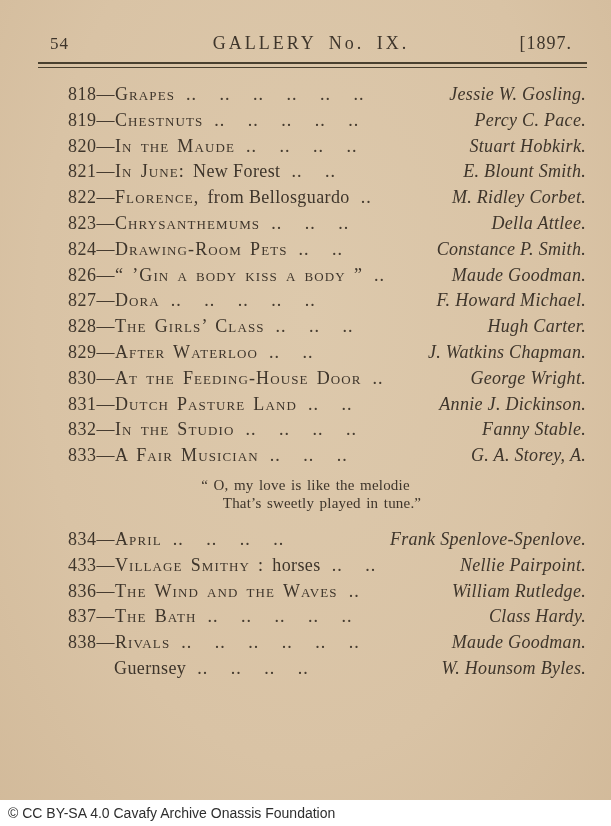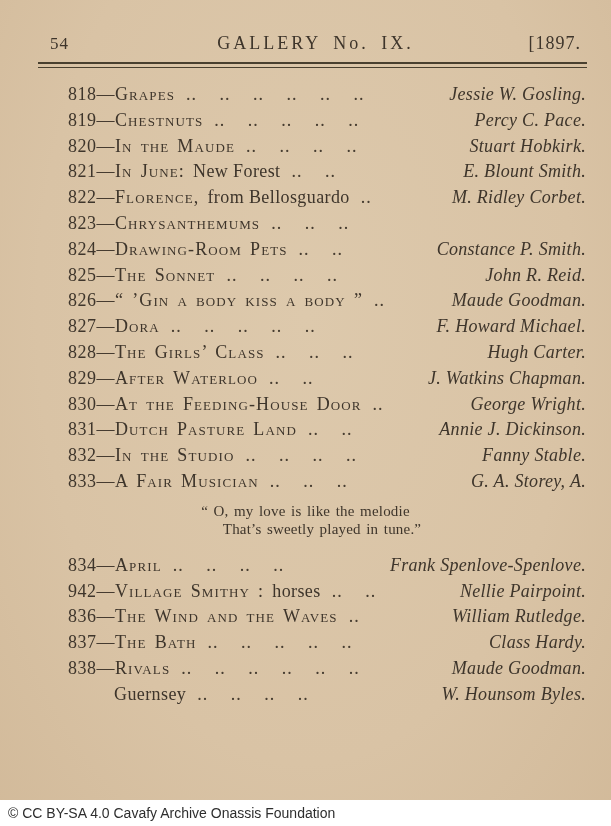--- a/index.html
+++ b/index.html
@@ -5,21 +5,21 @@
   html,body { margin:0; padding:0; background:#e8e8e8; }
   .page {
     position:relative; width:611px; height:826px; overflow:hidden;
     background: radial-gradient(ellipse at 50% 38%, #ddc9ac 0%, #d9c3a5 62%, #d2ba9a 100%);
     font-family:"Liberation Serif", serif;
     color:#3e352b;
   }
   
   .page-header {
     display:grid; grid-template-columns:1fr auto 1fr; align-items:baseline;
-    padding:33px 30px 0 50px;
+    padding:33px 39px 0 50px;
     font-size:18px;
   }
   .page-num { justify-self:start; font-size:17px; letter-spacing:1px; }
   .gallery-title { justify-self:center; letter-spacing:3px; word-spacing:5px; }
   .year-label { justify-self:end; letter-spacing:1px; }
   .rule {
     margin:8px 24px 0 38px; height:3px;
     border-top:2px solid #49402f;
     border-bottom:1px solid #49402f;
   }
@@ -86,30 +86,26 @@
         <span class="artist">E. Blount Smith.</span>
       </div>
       <div class="entry">
         <span class="num">822—</span>
         <span class="title"><span class="sc">Florence, </span><span class="plain">from Bellosguardo</span><span class="dots">..</span></span>
         <span class="artist">M. Ridley Corbet.</span>
       </div>
       <div class="entry">
         <span class="num">823—</span>
         <span class="title"><span class="sc">Chrysanthemums</span><span class="plain"></span><span class="dots">.. .. ..</span></span>
+        <span class="artist">Della Attlee.</span>
       </div>
       <div class="entry">
         <span class="num">824—</span>
         <span class="title"><span class="sc">Drawing-Room Pets</span><span class="plain"></span><span class="dots">.. ..</span></span>
         <span class="artist">Constance P. Smith.</span>
-      </div>
-      <div class="entry">
-        <span class="num">825—</span>
-        <span class="title"><span class="sc">The Sonnet</span><span class="plain"></span><span class="dots">.. .. .. ..</span></span>
-        <span class="artist">John R. Reid.</span>
       </div>
       <div class="entry">
         <span class="num">826—</span>
         <span class="title"><span class="sc">“ ’Gin a body kiss a body ”</span><span class="plain"></span><span class="dots">..</span></span>
         <span class="artist">Maude Goodman.</span>
       </div>
       <div class="entry">
         <span class="num">827—</span>
         <span class="title"><span class="sc">Dora</span><span class="plain"></span><span class="dots">.. .. .. .. ..</span></span>
         <span class="artist">F. Howard Michael.</span>
@@ -153,21 +149,21 @@
     </div>
   </div>
 
   <div class="entries entries-b" id="entries-b">
       <div class="entry">
         <span class="num">834—</span>
         <span class="title"><span class="sc">April</span><span class="plain"></span><span class="dots">.. .. .. ..</span></span>
         <span class="artist">Frank Spenlove-Spenlove.</span>
       </div>
       <div class="entry">
-        <span class="num">942—</span>
+        <span class="num">433—</span>
         <span class="title"><span class="sc">Village Smithy : </span><span class="plain">horses</span><span class="dots">.. ..</span></span>
         <span class="artist">Nellie Pairpoint.</span>
       </div>
       <div class="entry">
         <span class="num">836—</span>
         <span class="title"><span class="sc">The Wind and the Waves</span><span class="plain"></span><span class="dots">..</span></span>
         <span class="artist">William Rutledge.</span>
       </div>
       <div class="entry">
         <span class="num">837—</span>

